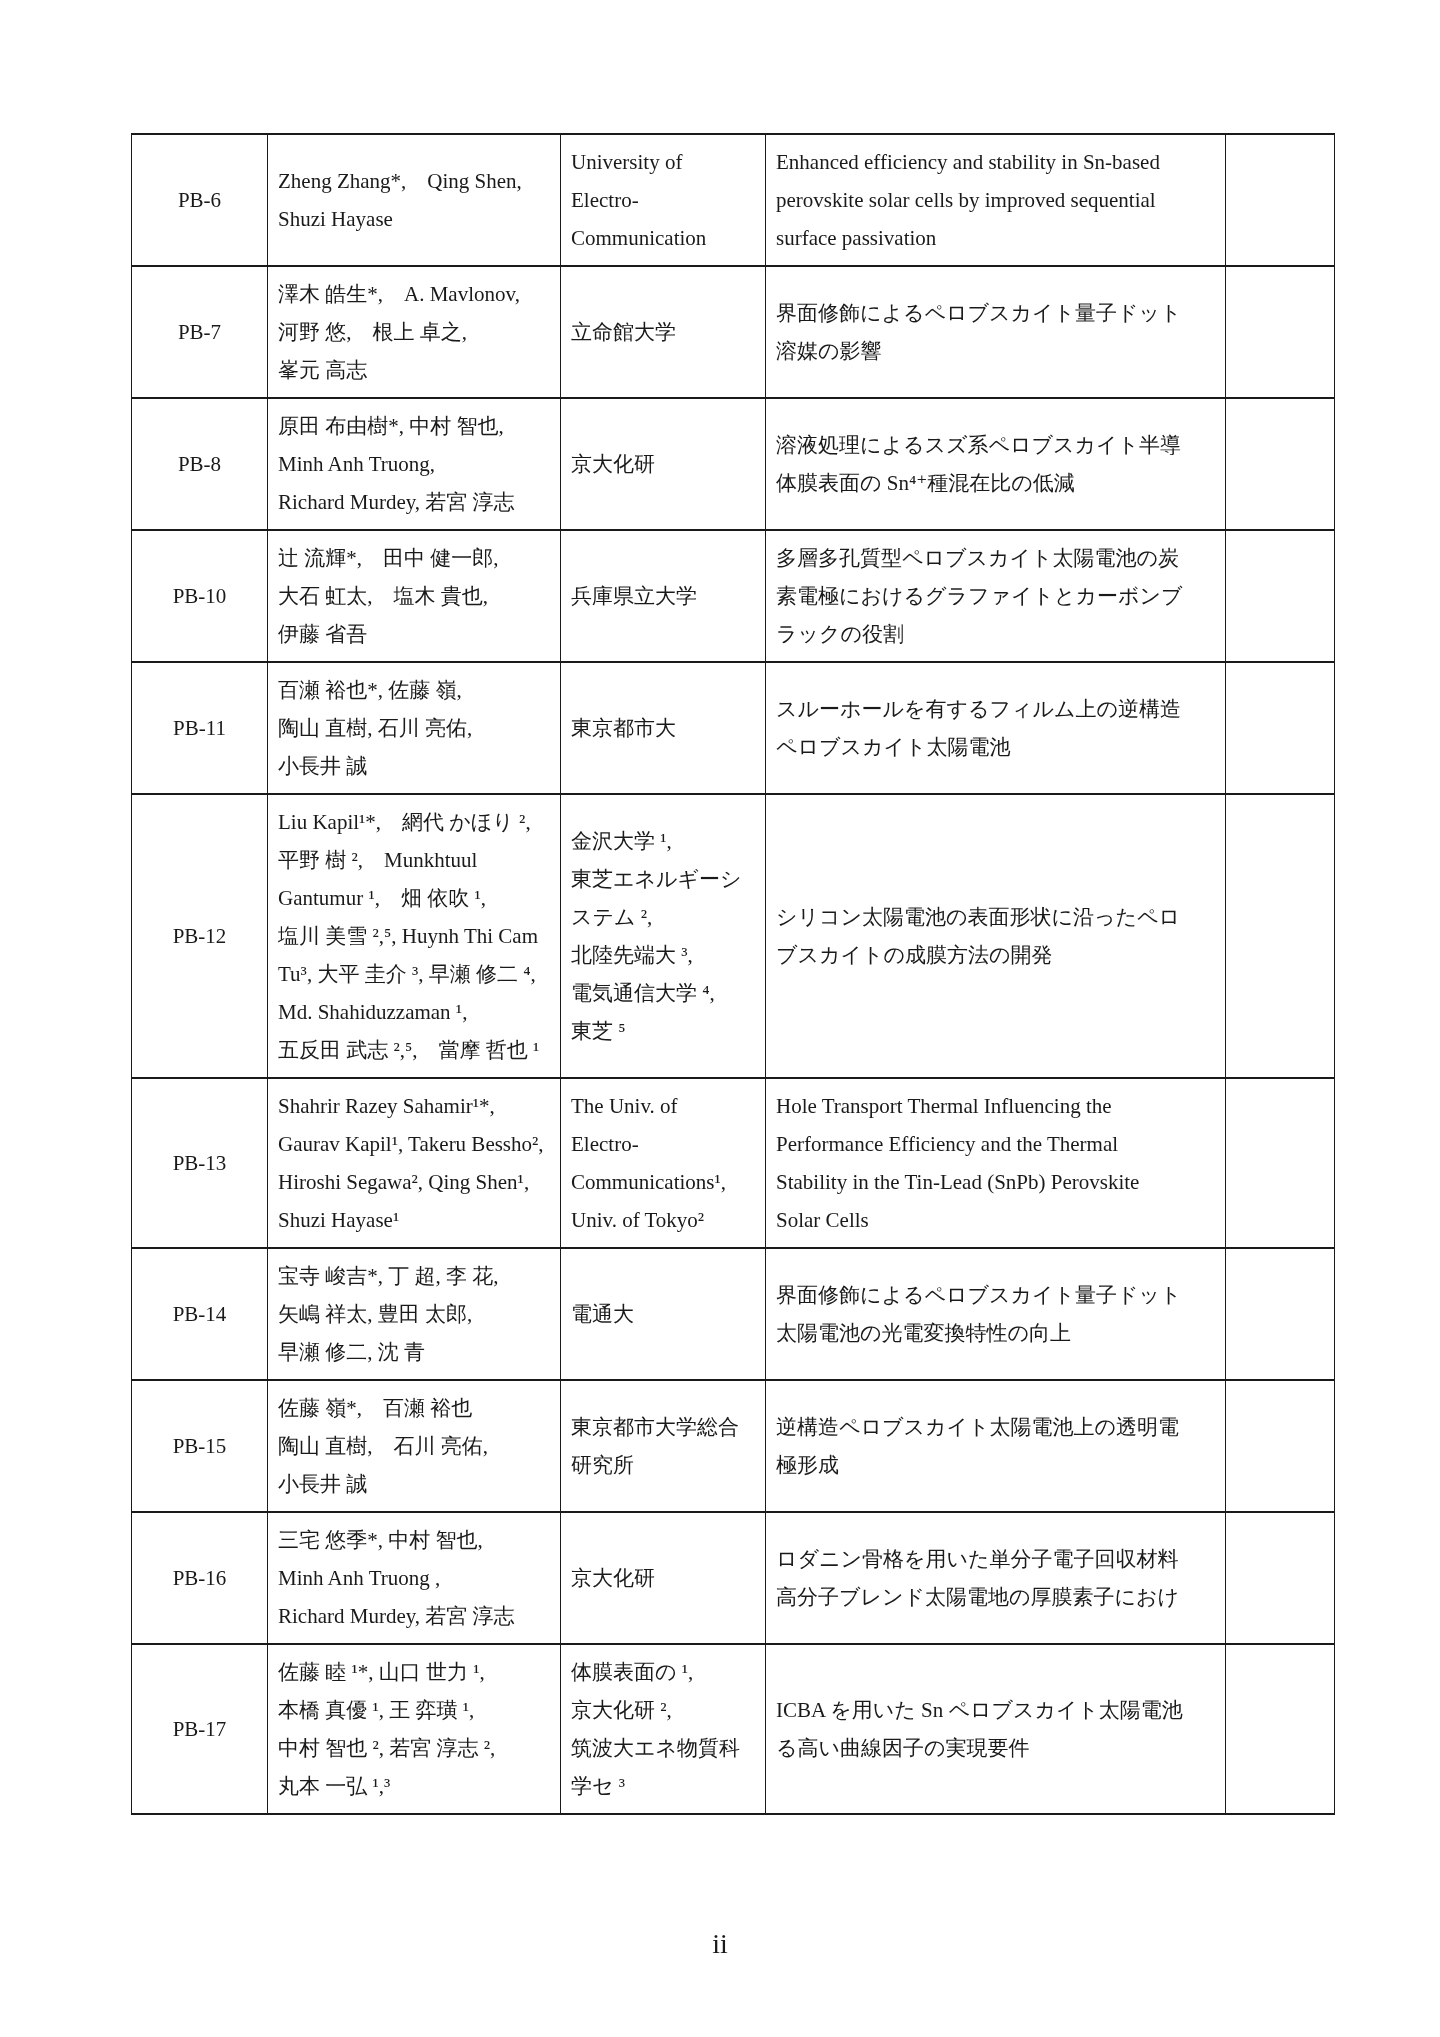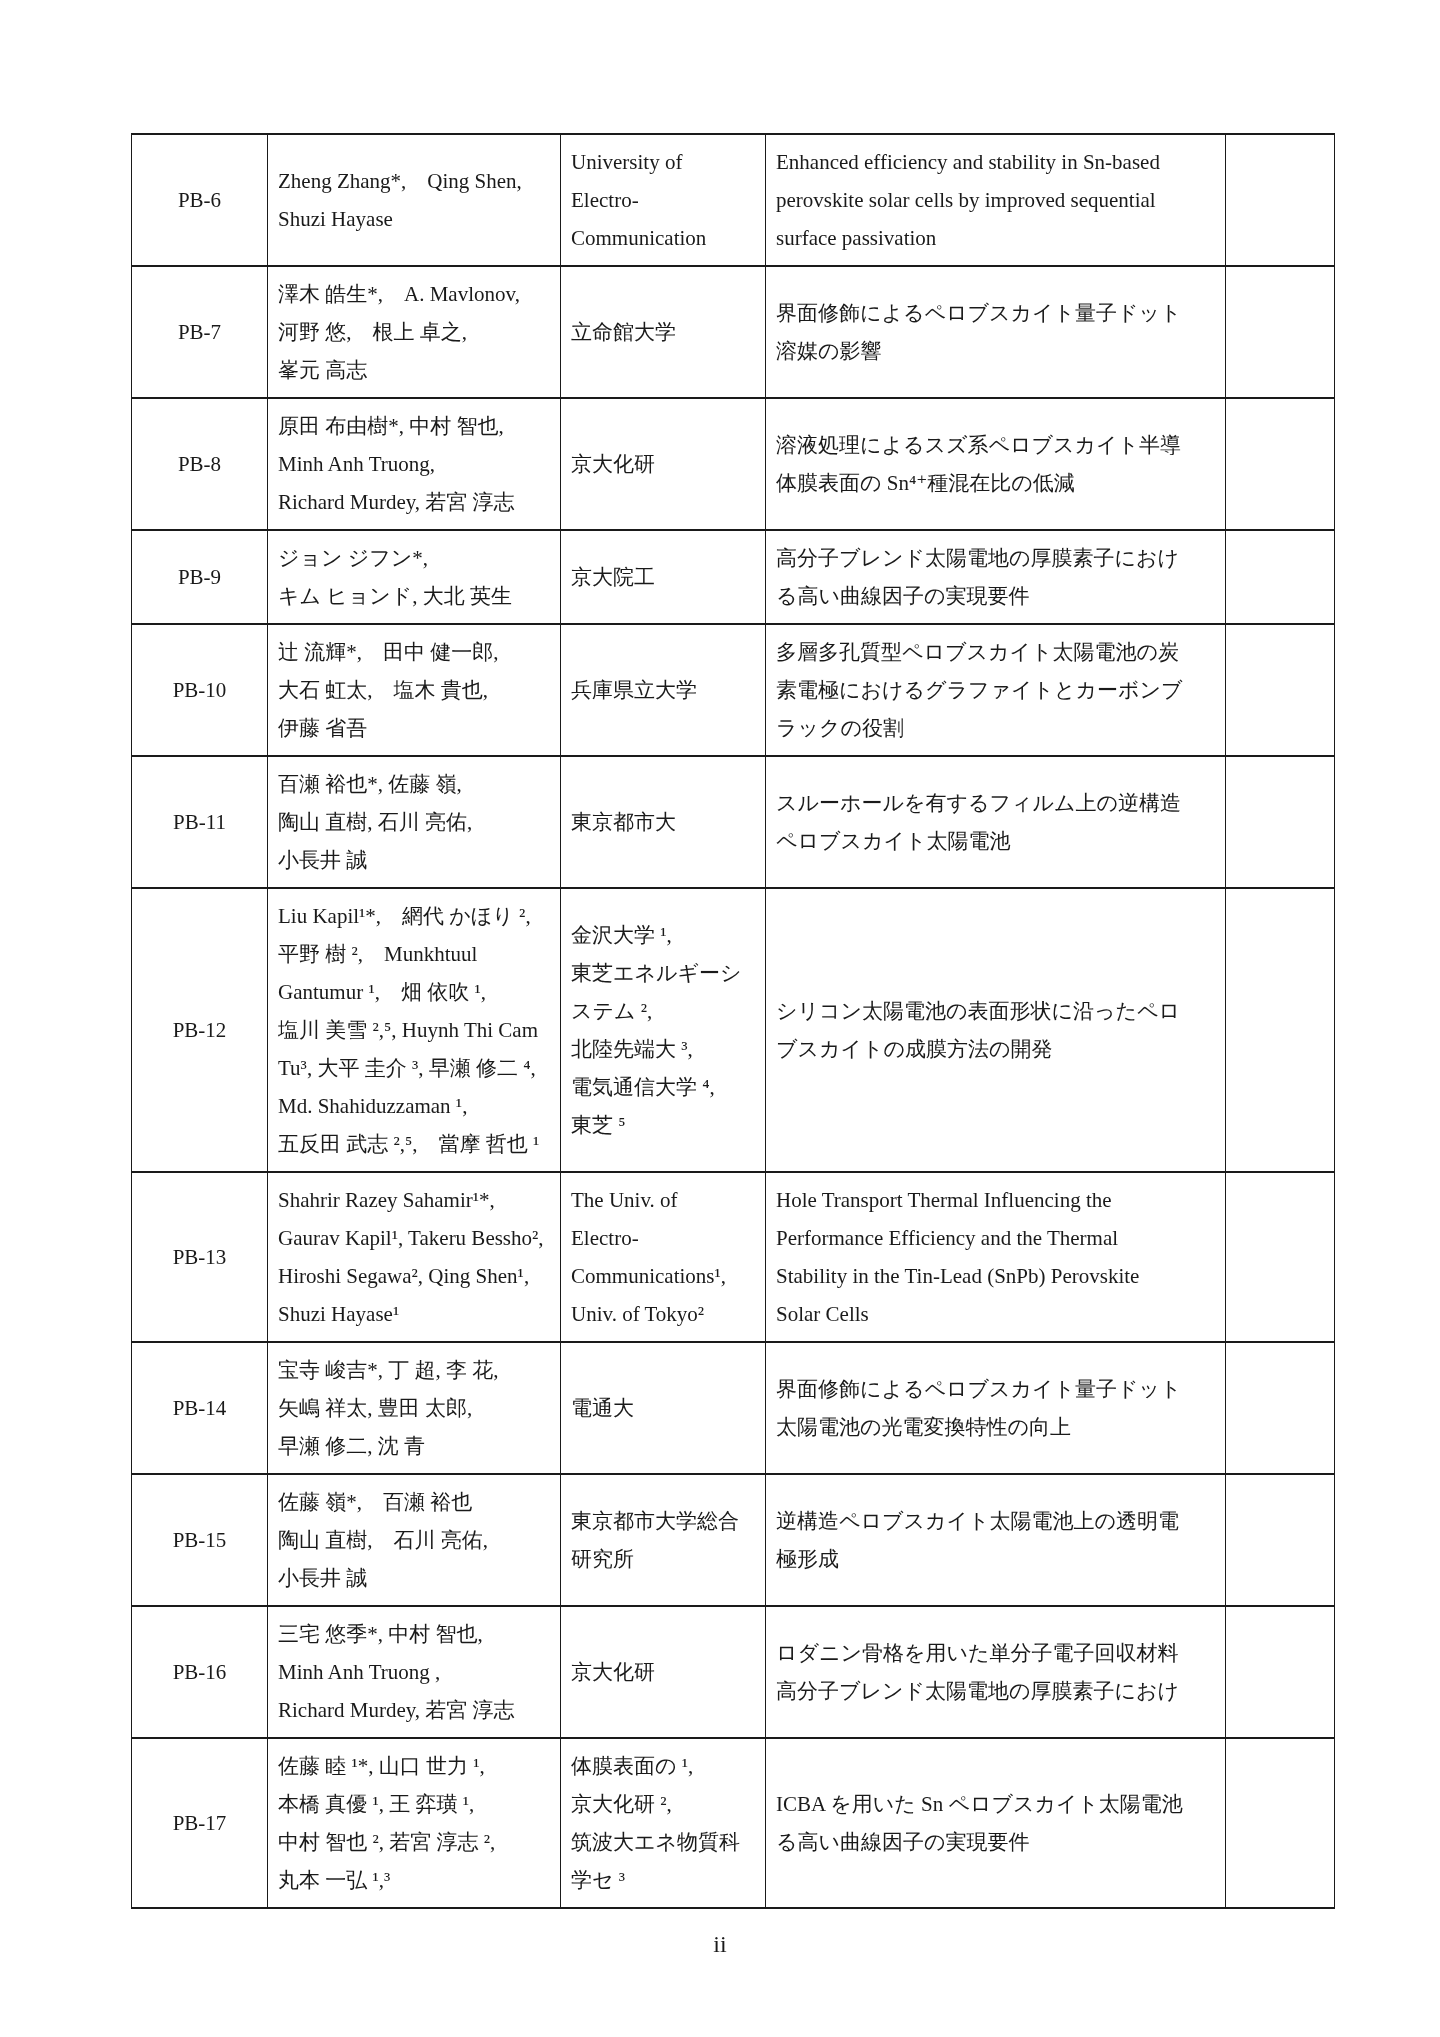--- a/index.html
+++ b/index.html
@@ -42,21 +42,21 @@
   .col-auth  { width: 293px; }
   .col-affil { width: 205px; }
   .col-title { width: 460px; }
   .col-note  { width: 109px; }
   .page-number {
     position: absolute;
     left: 0;
     top: 1930px;
     width: 100%;
     text-align: center;
-    font-size: 24px;
+    font-size: 28px;
     line-height: 28px;
   }
 </style>
 </head>
 <body>
 
 <table class="program-table">
   <colgroup>
     <col class="col-id">
       <col class="col-auth">
@@ -88,29 +88,20 @@
       <td></td>
     </tr>
     <tr>
       <td class="id-cell">PB-8</td>
       <td>原田 布由樹*, 中村 智也,
 Minh Anh Truong,
 Richard Murdey, 若宮 淳志</td>
       <td>京大化研</td>
       <td>溶液処理によるスズ系ペロブスカイト半導
 体膜表面の Sn⁴⁺種混在比の低減</td>
-      <td></td>
-    </tr>
-    <tr>
-      <td class="id-cell">PB-9</td>
-      <td>ジョン ジフン*,
-キム ヒョンド, 大北 英生</td>
-      <td>京大院工</td>
-      <td>高分子ブレンド太陽電地の厚膜素子におけ
-る高い曲線因子の実現要件</td>
       <td></td>
     </tr>
     <tr>
       <td class="id-cell">PB-10</td>
       <td>辻 流輝*,　田中 健一郎,
 大石 虹太,　塩木 貴也,
 伊藤 省吾</td>
       <td>兵庫県立大学</td>
       <td>多層多孔質型ペロブスカイト太陽電池の炭
 素電極におけるグラファイトとカーボンブ

